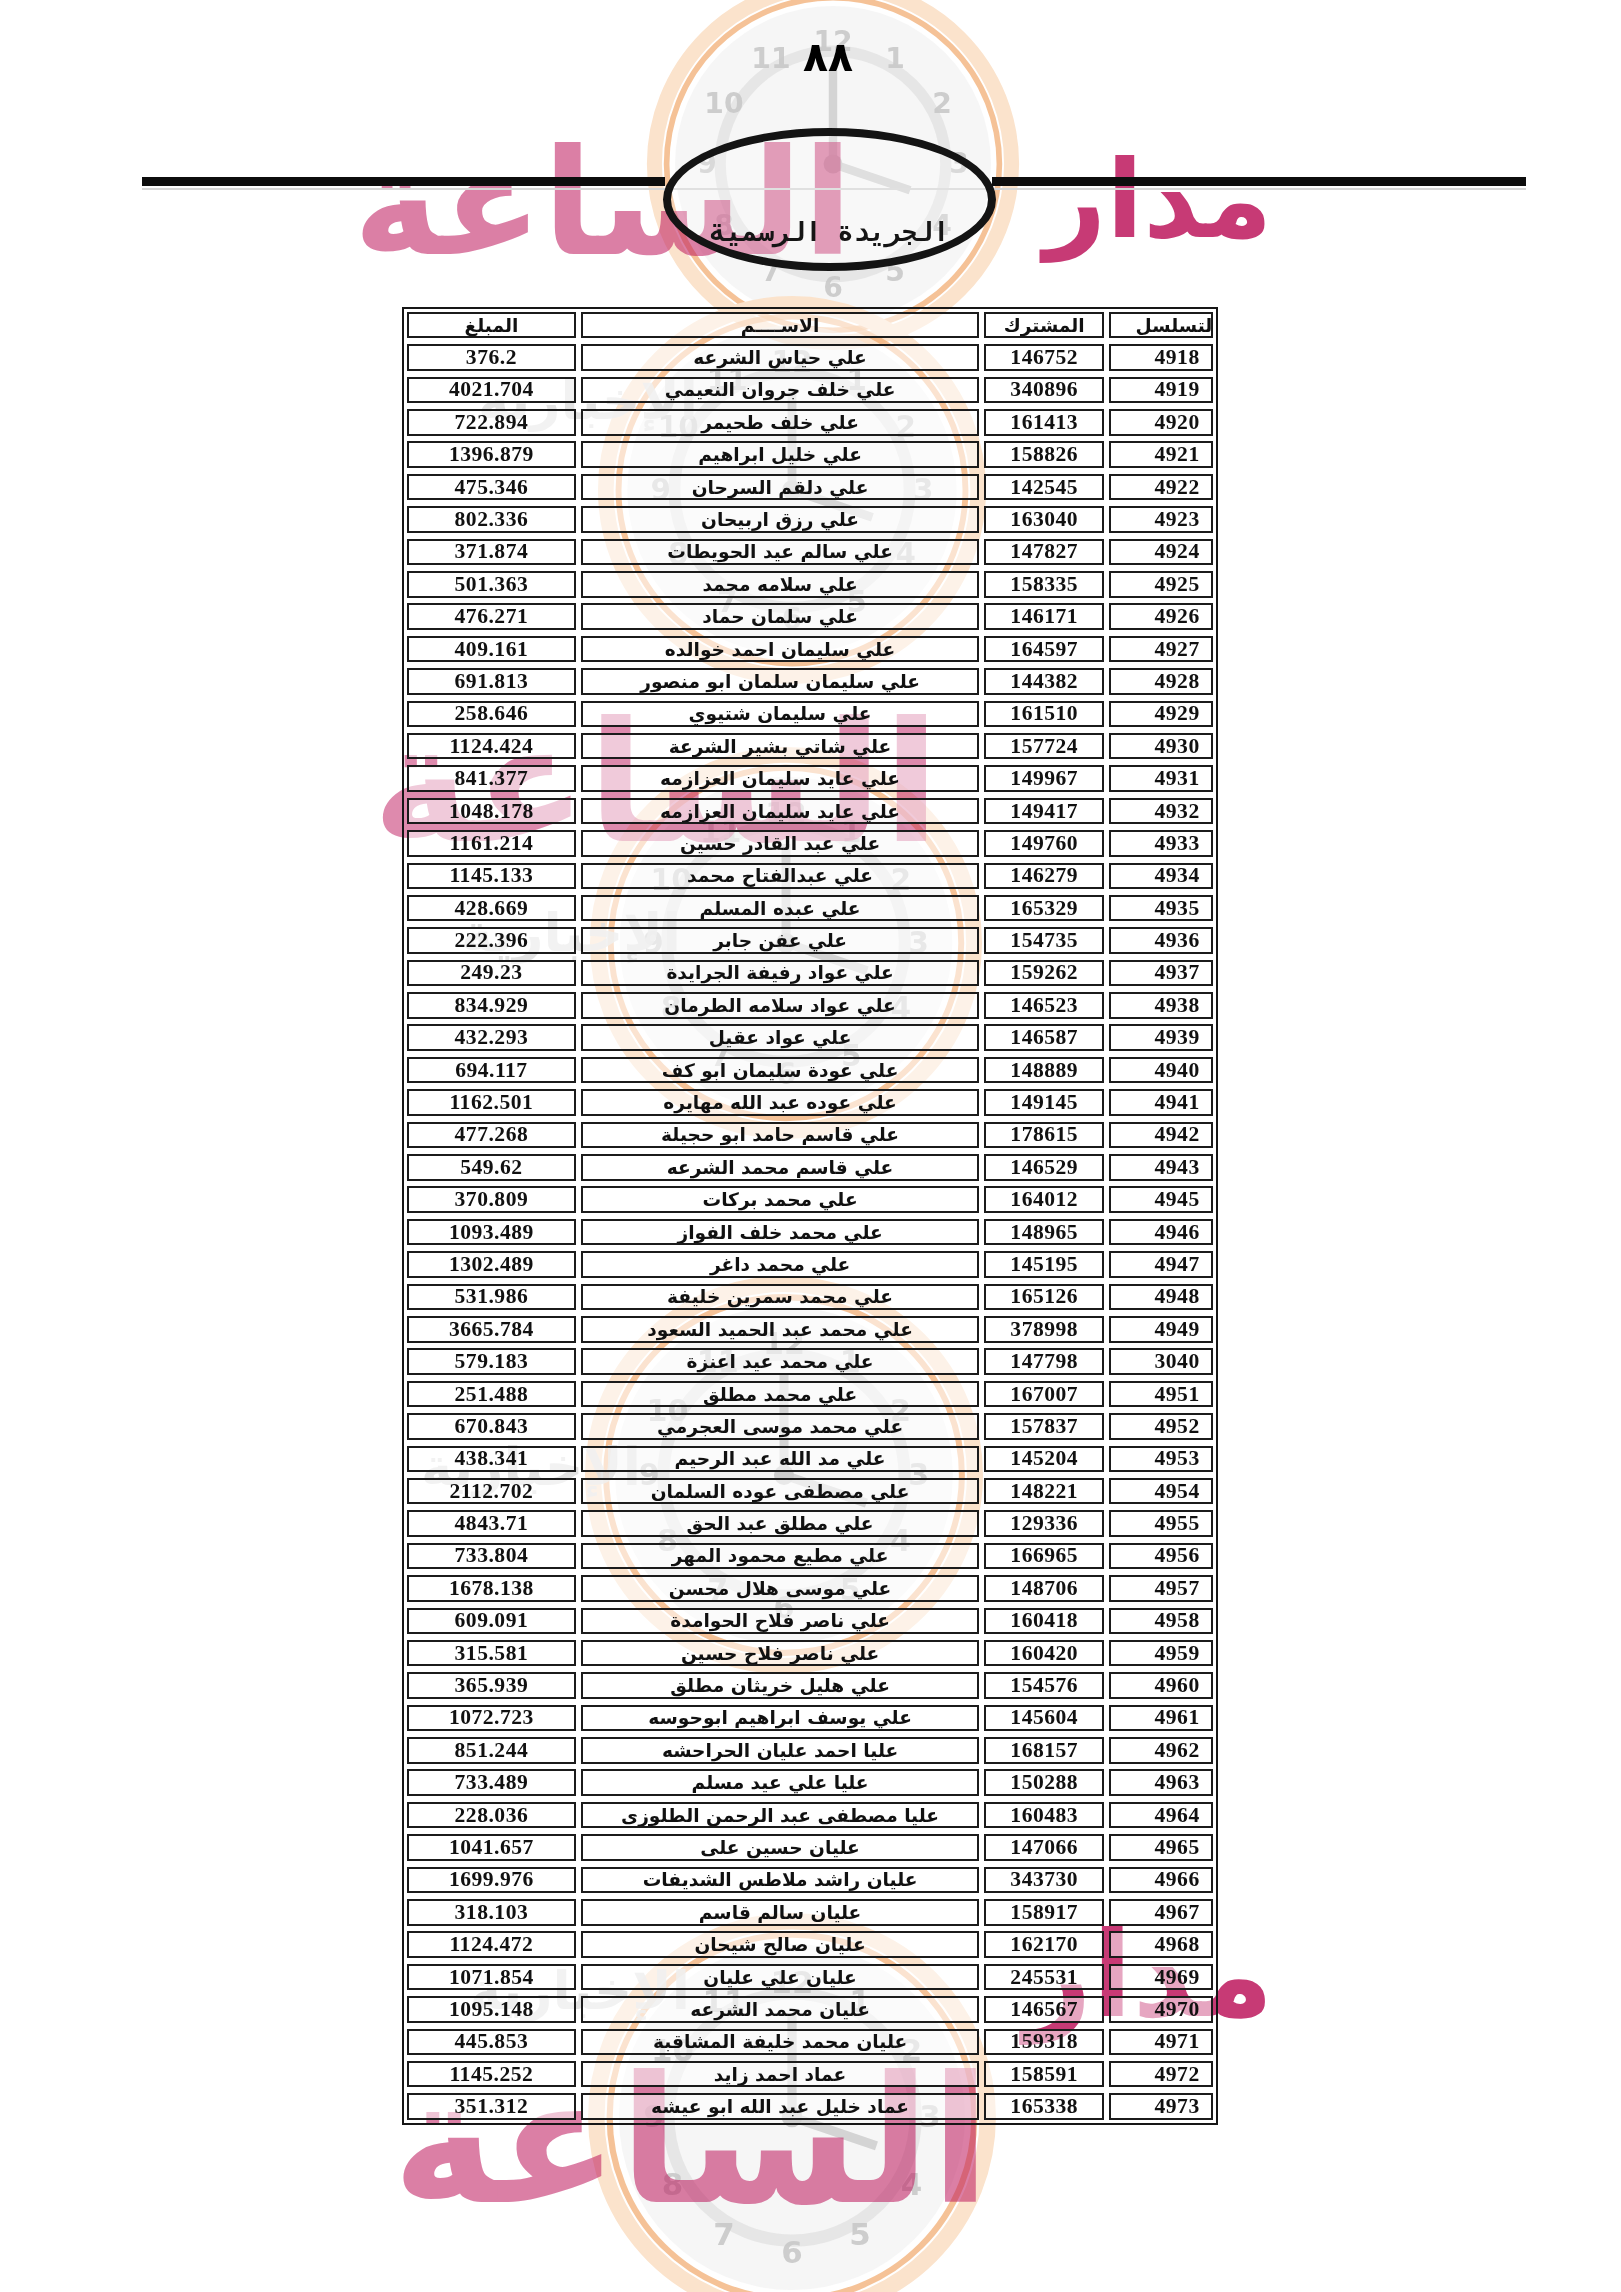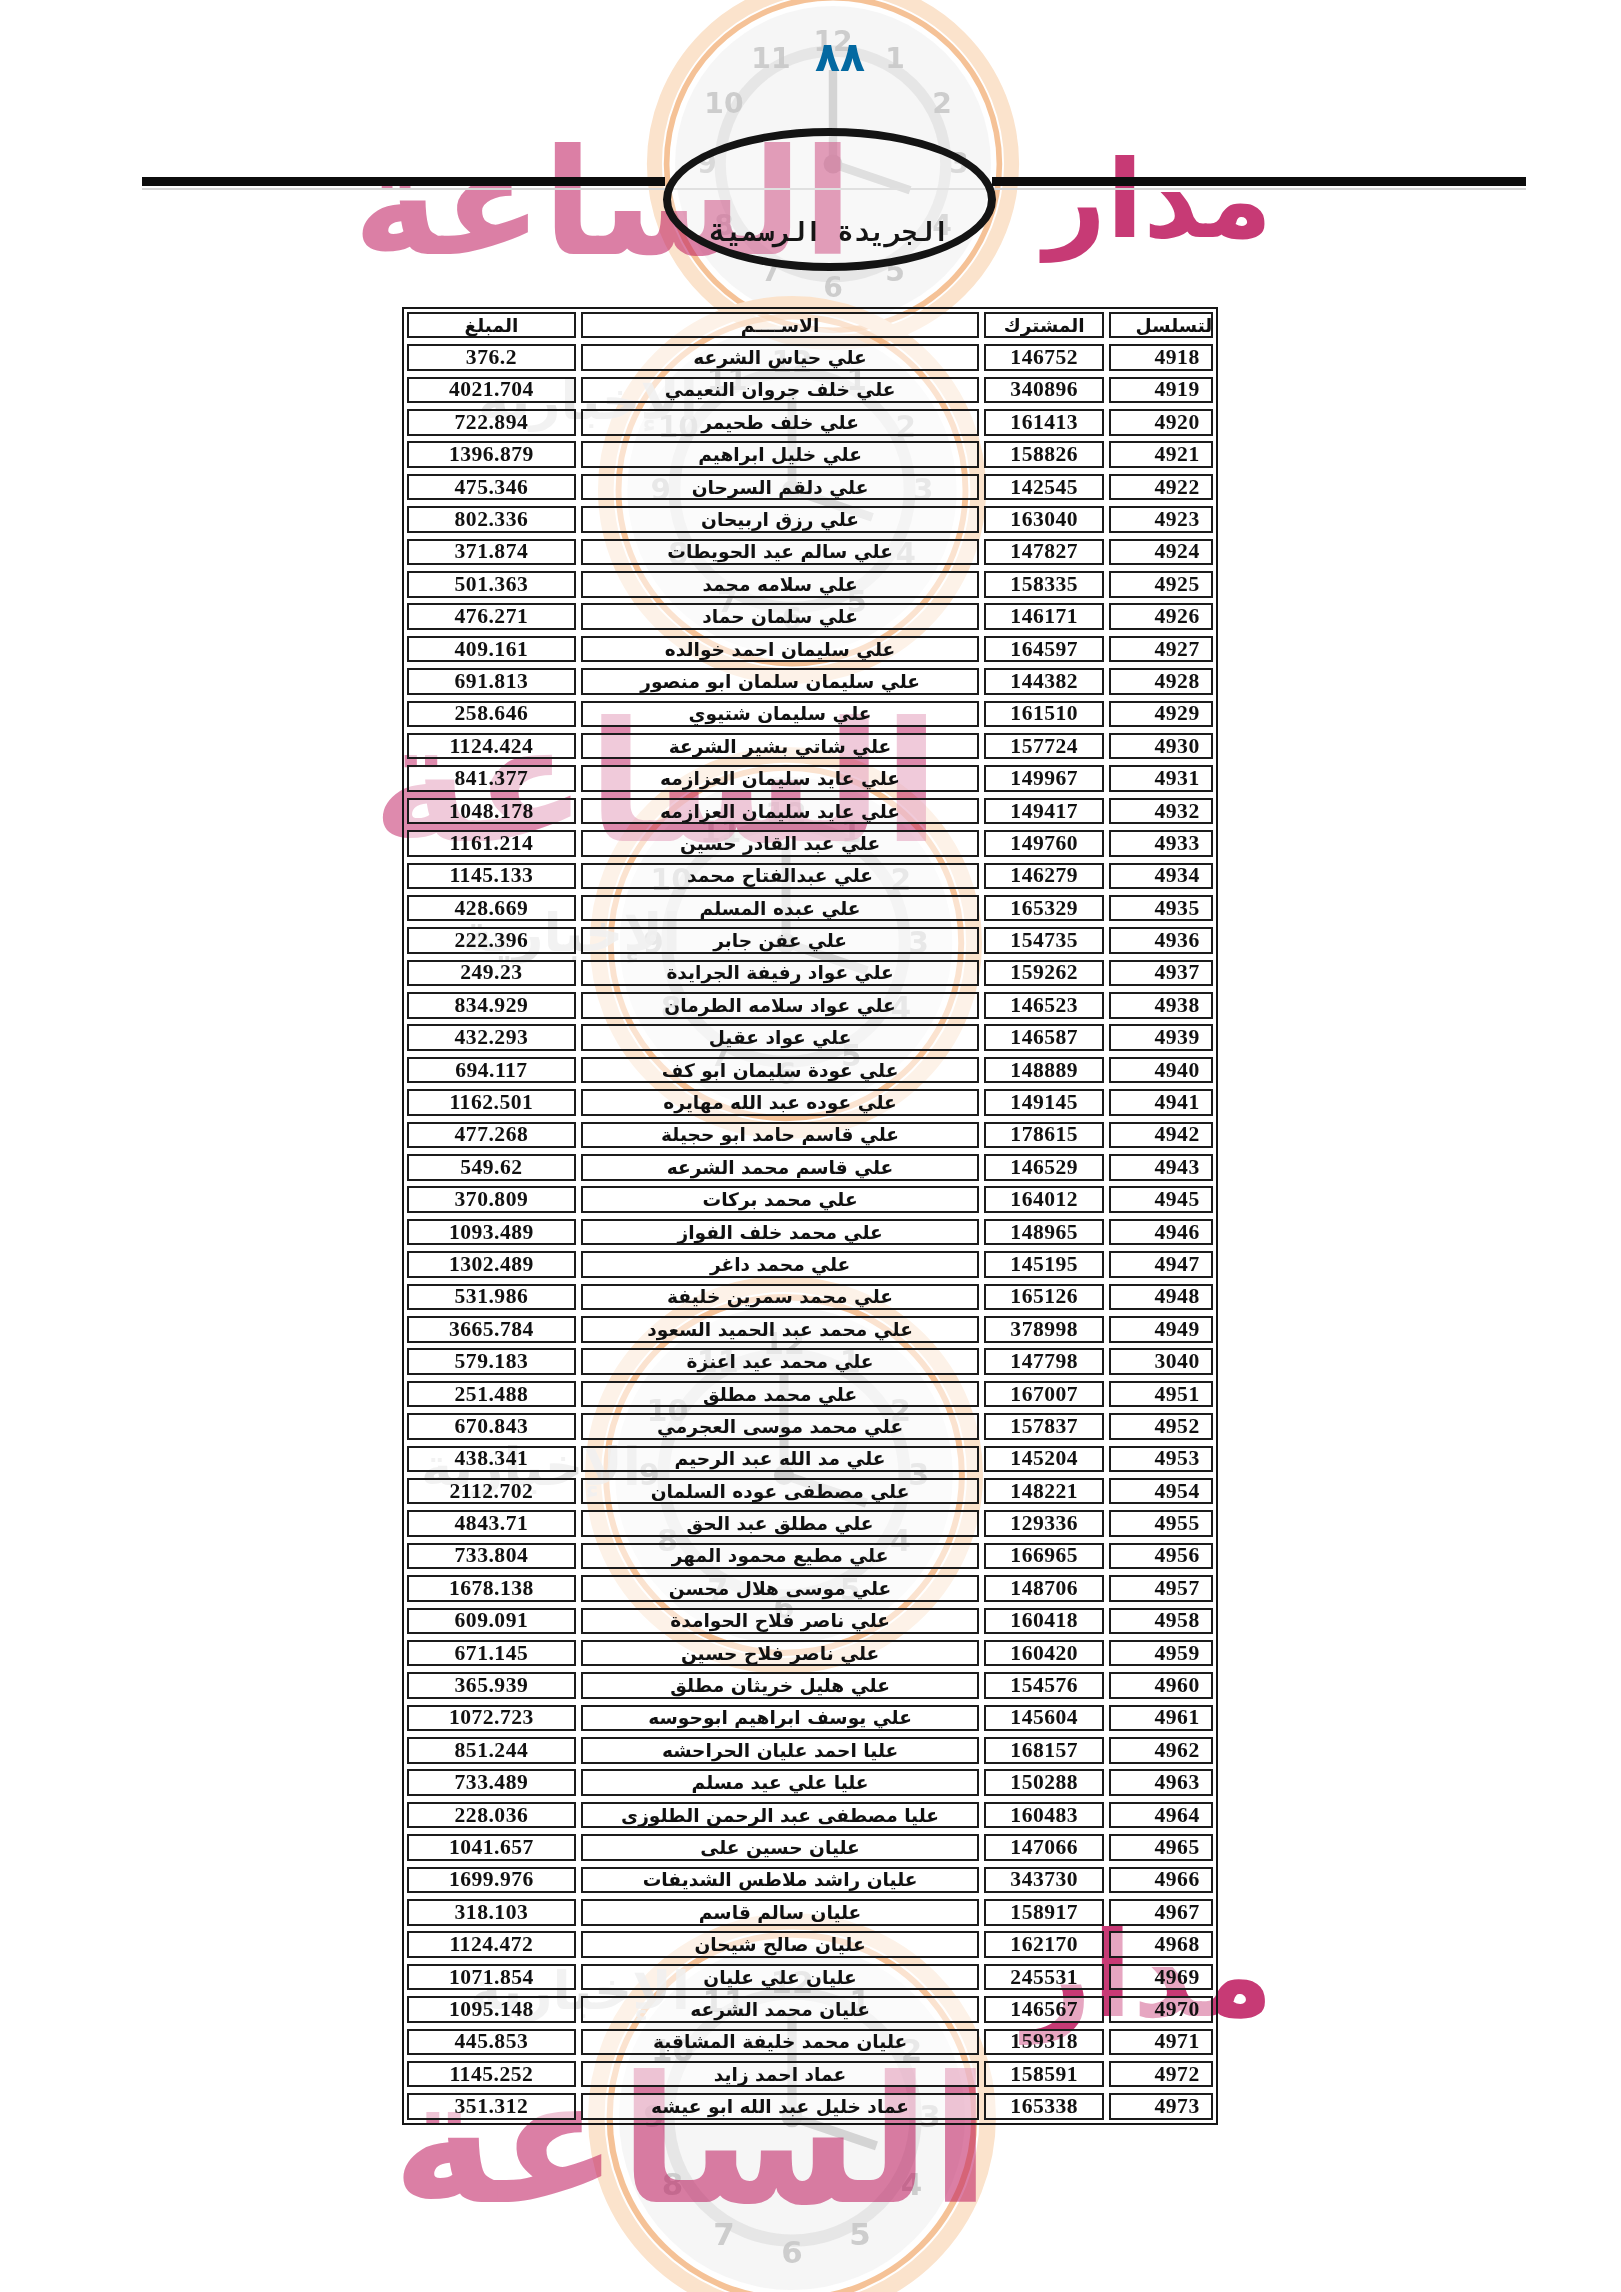--- a/index.html
+++ b/index.html
@@ -13,21 +13,21 @@
   
   .wm{position:absolute;inset:0;z-index:0;pointer-events:none;}
   .wm-clock{position:absolute;}
   .wm-word{position:absolute;font-weight:bold;color:#dedede;opacity:.85;white-space:nowrap;}
   .wm-word.big{color:#be185d;}
 
   
   .hdr{position:absolute;inset:0;z-index:2;}
   .page-number{
     position:absolute;top:33px;left:828px;transform:translateX(-50%);
-    font-size:41px;font-weight:bold;color:#0369a1;letter-spacing:2px;margin-left:12px;
+    font-size:41px;font-weight:bold;color:#000000;letter-spacing:2px;
   }
   .rule{position:absolute;top:177px;height:8.8px;background:#0d0d0d;}
   .rule-l{left:142px;width:523px;}
   .rule-r{left:992px;width:534px;}
   .rule-shadow{position:absolute;top:188px;left:142px;width:1384px;height:2px;background:#d6d6d6;}
   .oval{
     position:absolute;left:663px;top:128px;width:333px;height:143px;
     border:8.8px solid #141414;border-radius:50%;
     display:flex;align-items:flex-end;justify-content:center;
     padding-bottom:13.7px;box-sizing:border-box;background:rgba(255,255,255,0.25);
@@ -334,21 +334,21 @@
           <div class="gz-cell c-amount num">1678.138</div>
         </div><div class="gz-row">
           <div class="gz-cell c-serial num">4958</div>
           <div class="gz-cell c-sub num">160418</div>
           <div class="gz-cell c-name arb">علي ناصر فلاح الحوامدة</div>
           <div class="gz-cell c-amount num">609.091</div>
         </div><div class="gz-row">
           <div class="gz-cell c-serial num">4959</div>
           <div class="gz-cell c-sub num">160420</div>
           <div class="gz-cell c-name arb">علي ناصر فلاح حسين</div>
-          <div class="gz-cell c-amount num">671.145</div>
+          <div class="gz-cell c-amount num">315.581</div>
         </div><div class="gz-row">
           <div class="gz-cell c-serial num">4960</div>
           <div class="gz-cell c-sub num">154576</div>
           <div class="gz-cell c-name arb">علي هليل خريثان مطلق</div>
           <div class="gz-cell c-amount num">365.939</div>
         </div><div class="gz-row">
           <div class="gz-cell c-serial num">4961</div>
           <div class="gz-cell c-sub num">145604</div>
           <div class="gz-cell c-name arb">علي يوسف ابراهيم ابوحوسه</div>
           <div class="gz-cell c-amount num">1072.723</div>

